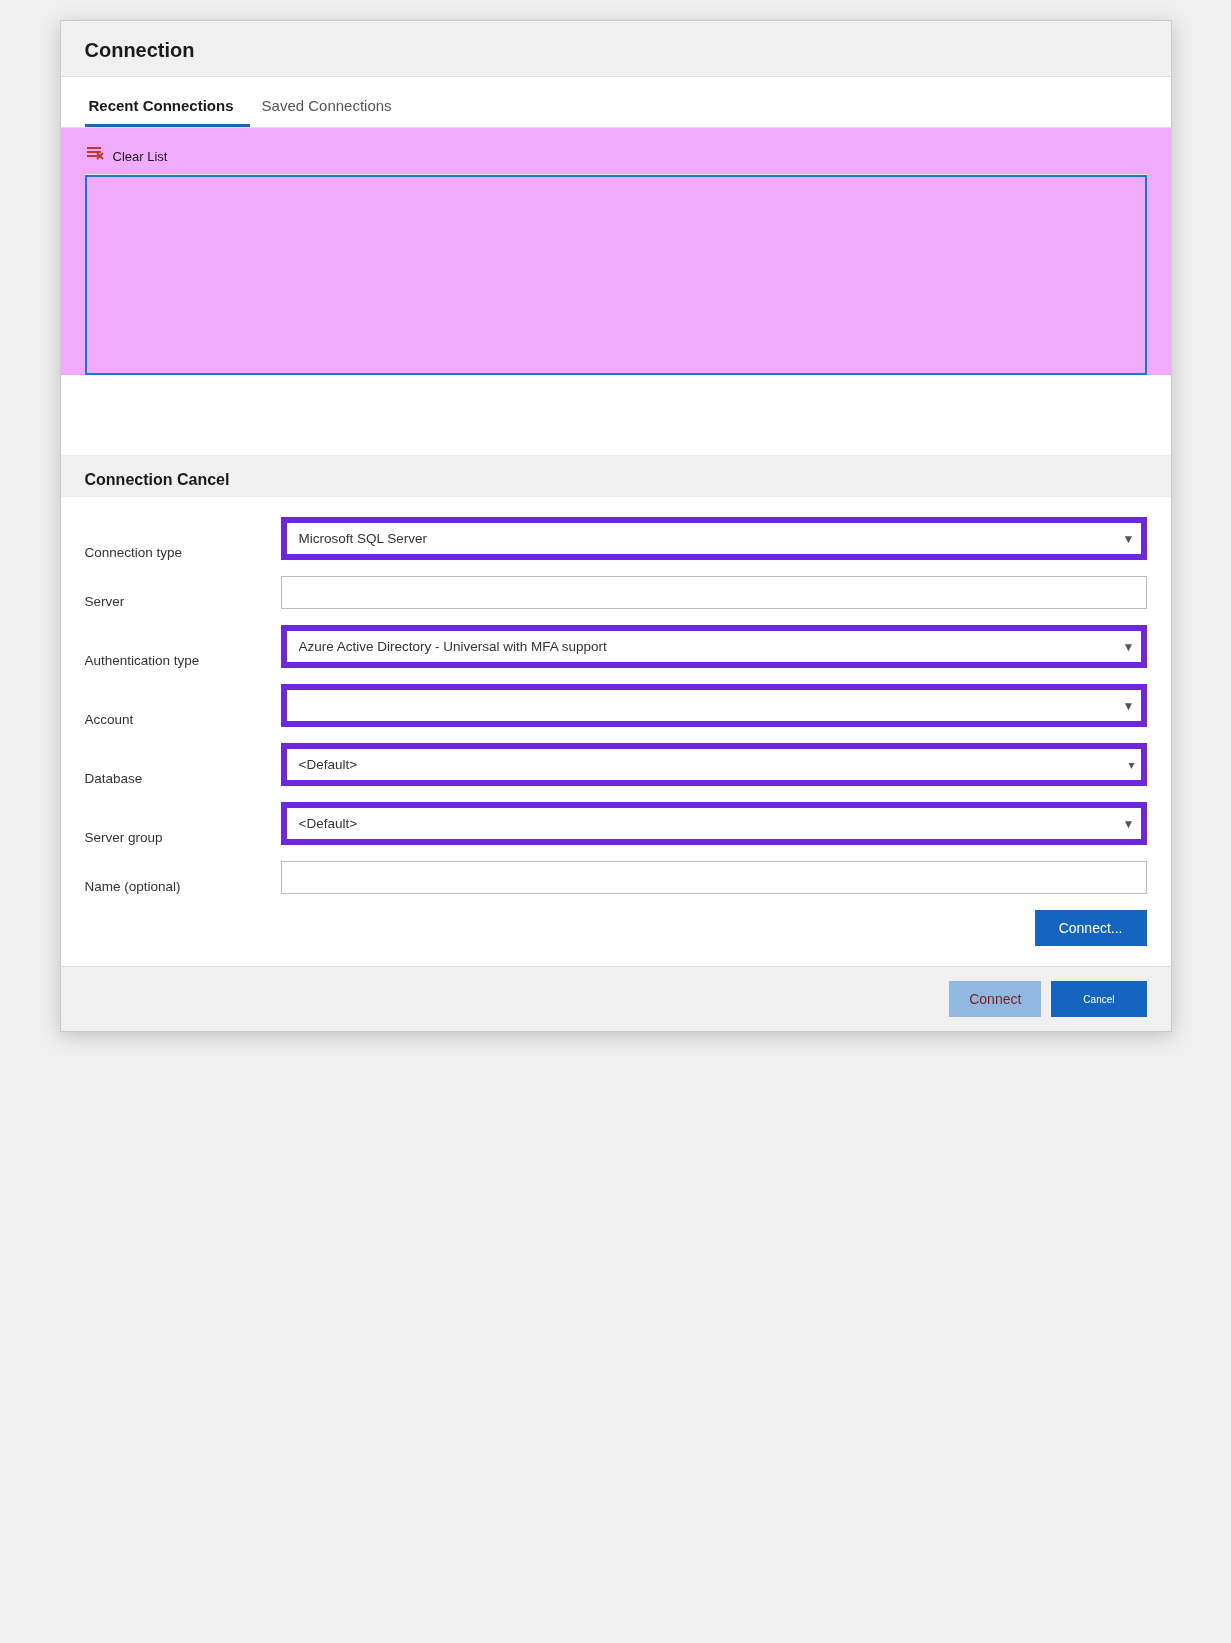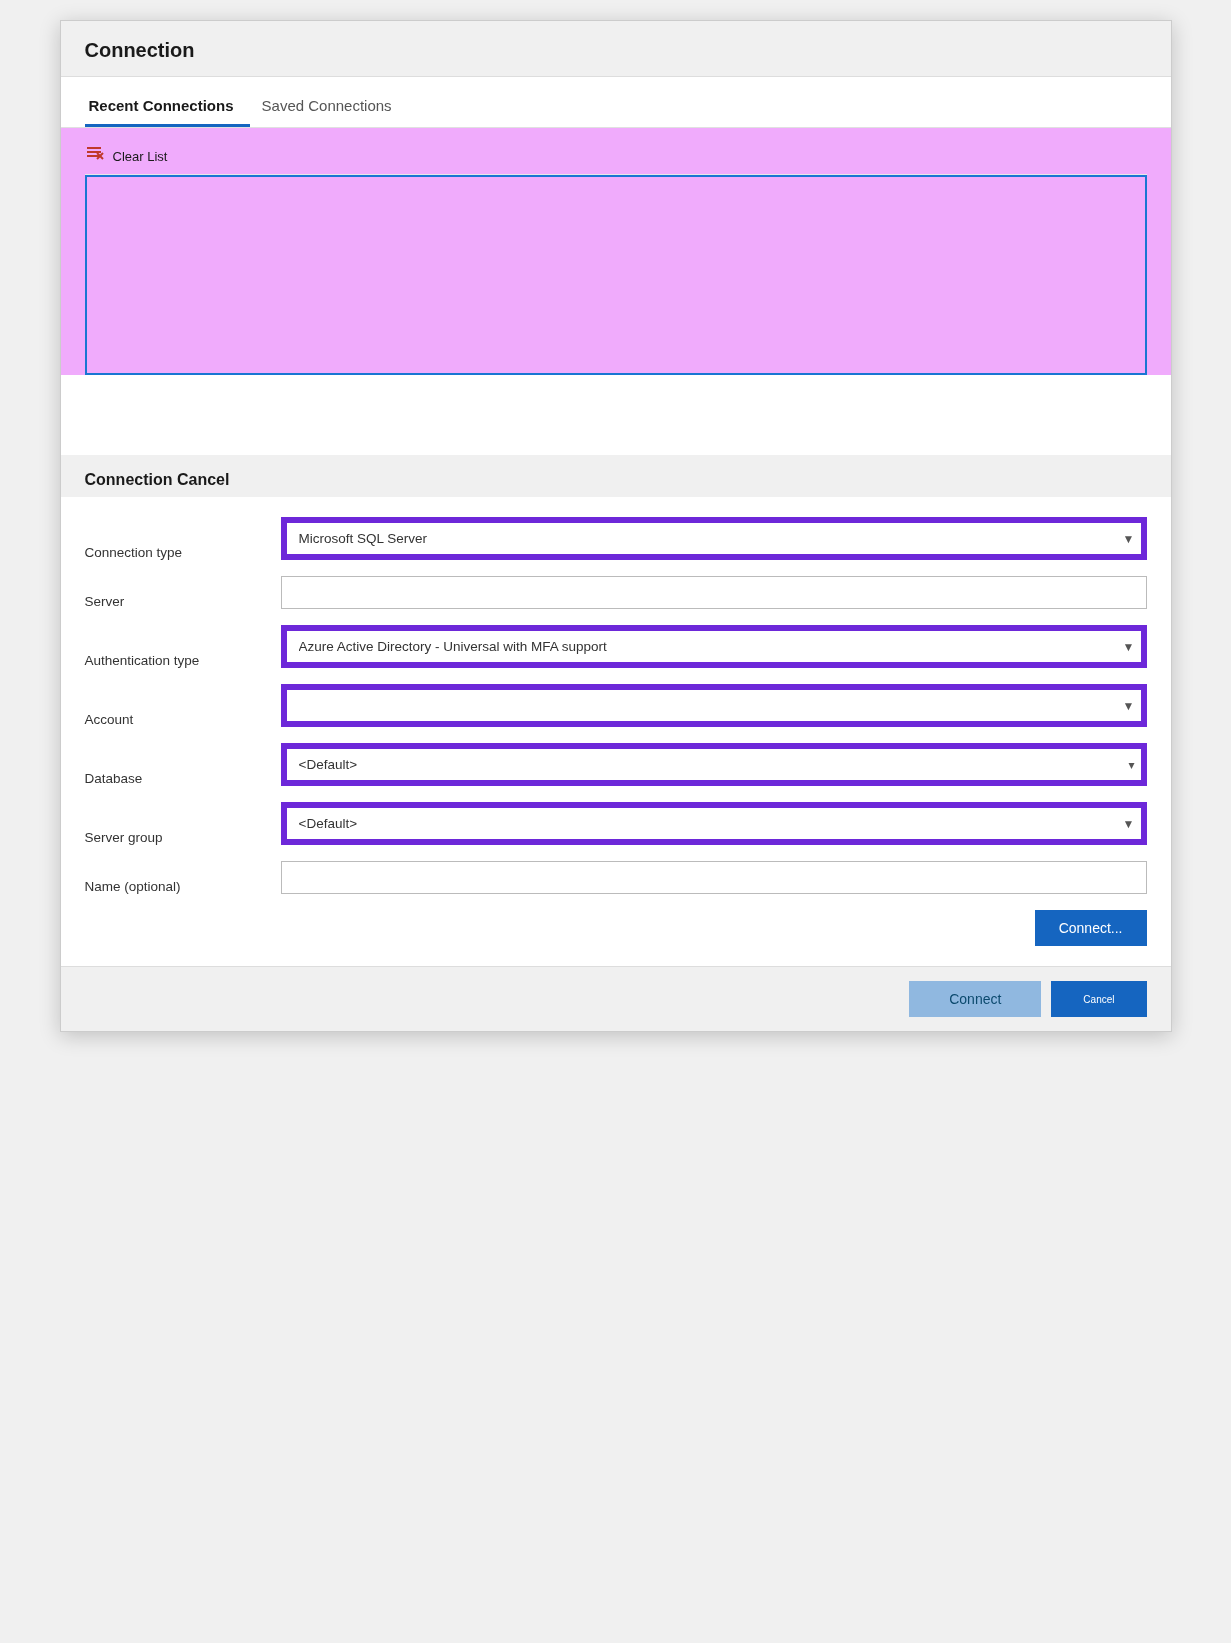--- a/index.html
+++ b/index.html
@@ -179,23 +179,23 @@
     .dialog-footer {
       background: #f0f0f0;
       padding: 14px 24px;
       border-top: 1px solid #ddd;
       display: flex;
       justify-content: flex-end;
       gap: 10px;
     }
     .btn-connect {
       background: #90b8e0;
-      color: #0c4a6e;
+      color: #7f1d1d;
       border: none;
-      padding: 10px 40px;
+      padding: 10px 20px;
       font-size: 14px;
       cursor: pointer;
     }
     .btn-cancel {
       background: #1565c0;
       color: #fff;
       border: none;
       padding: 10px 32px;
       font-size: 10px;
       cursor: pointer;

